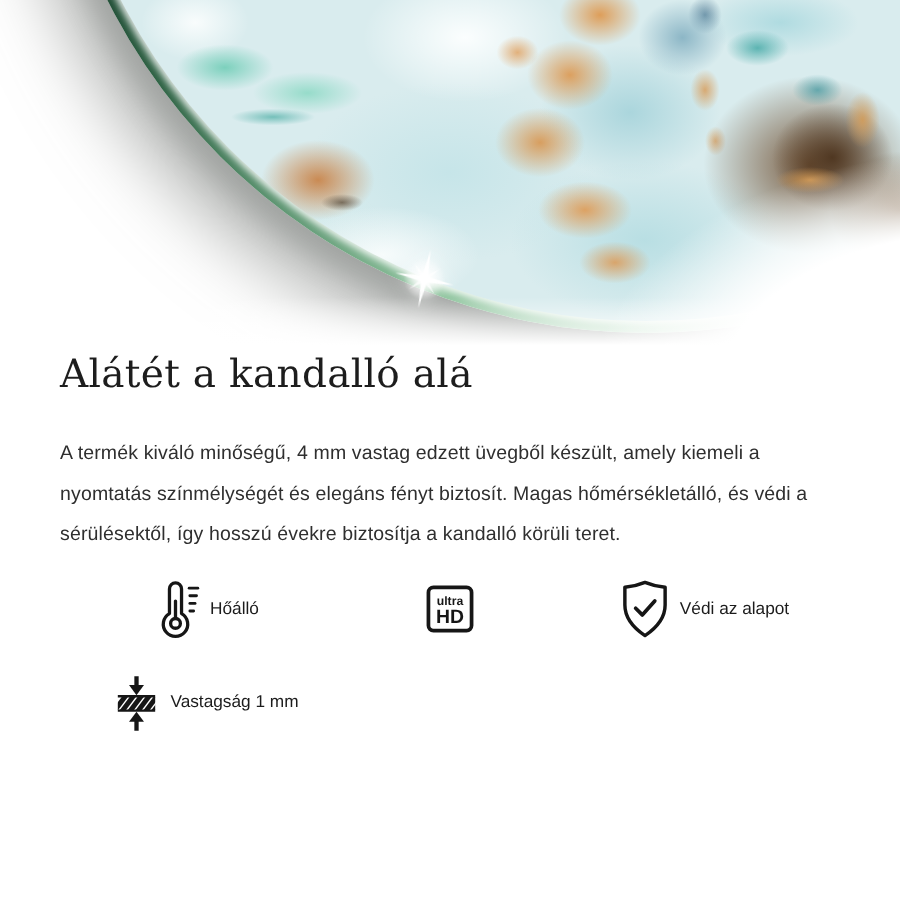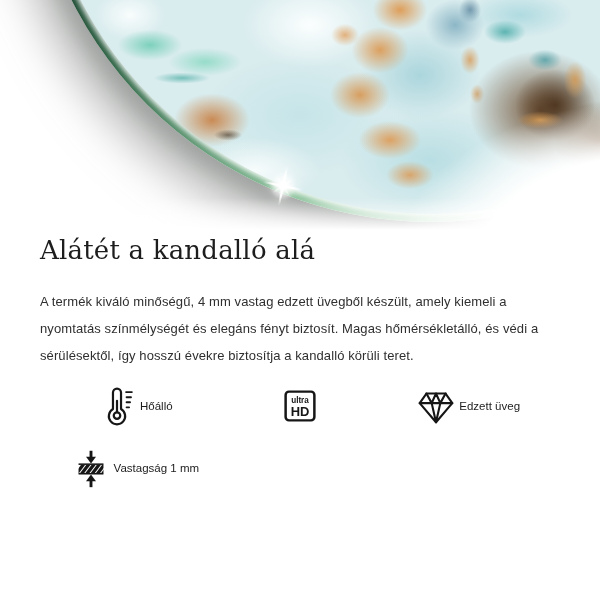--- a/index.html
+++ b/index.html
@@ -149,30 +149,28 @@
       </div>
 
       <div class="feature">
         <svg viewBox="0 0 48 48">
           <rect x="9" y="9" width="30" height="30" rx="3.5" fill="none" stroke="currentColor" stroke-width="2.6"></rect>
           <text x="24" y="21" text-anchor="middle" class="icon-badge-top">ultra</text>
           <text x="24" y="34" text-anchor="middle" class="icon-badge-bottom">HD</text>
         </svg>
       </div>
 
-
-      <div class="feature">
-        <svg viewBox="0 0 48 48" fill="none" stroke="currentColor" stroke-width="2.2" stroke-linecap="round" stroke-linejoin="round">
-          <path d="M14 11 H34 L41 21 L24 41 L7 21 Z"></path>
-          <path d="M7 21 H41"></path>
-          <path d="M14 11 L19.5 21 L24 11 L28.5 21 L34 11"></path>
-          <path d="M19.5 21 L24 41 M28.5 21 L24 41"></path>
-        </svg>
-        <div class="feature-label">Edzett üveg</div>
-      </div>
+      <div class="feature">
+        <svg viewBox="0 0 48 48" fill="none" stroke="currentColor" stroke-width="2.4" stroke-linecap="round" stroke-linejoin="round">
+          <path d="M24 5.5 c4.6 1.9 9.3 3 14 3.4 v12.3 c0 9.3 -5.5 15.6 -14 21.3 c-8.5 -5.7 -14 -12 -14 -21.3 V8.9 c4.7 -0.4 9.4 -1.5 14 -3.4 Z"></path>
+          <path d="M17.5 23.5 l4.6 4.6 L30.8 18.4" stroke-width="2.6"></path>
+        </svg>
+        <div class="feature-label">Védi az alapot</div>
+      </div>
+
 
 
       <div class="feature">
         <svg viewBox="0 0 48 48">
           <defs>
               <clipPath id="barclip">
                 <rect x="11" y="20.5" width="26" height="9"></rect>
               </clipPath>
             </defs>
           <g stroke="currentColor" stroke-width="1.6">

